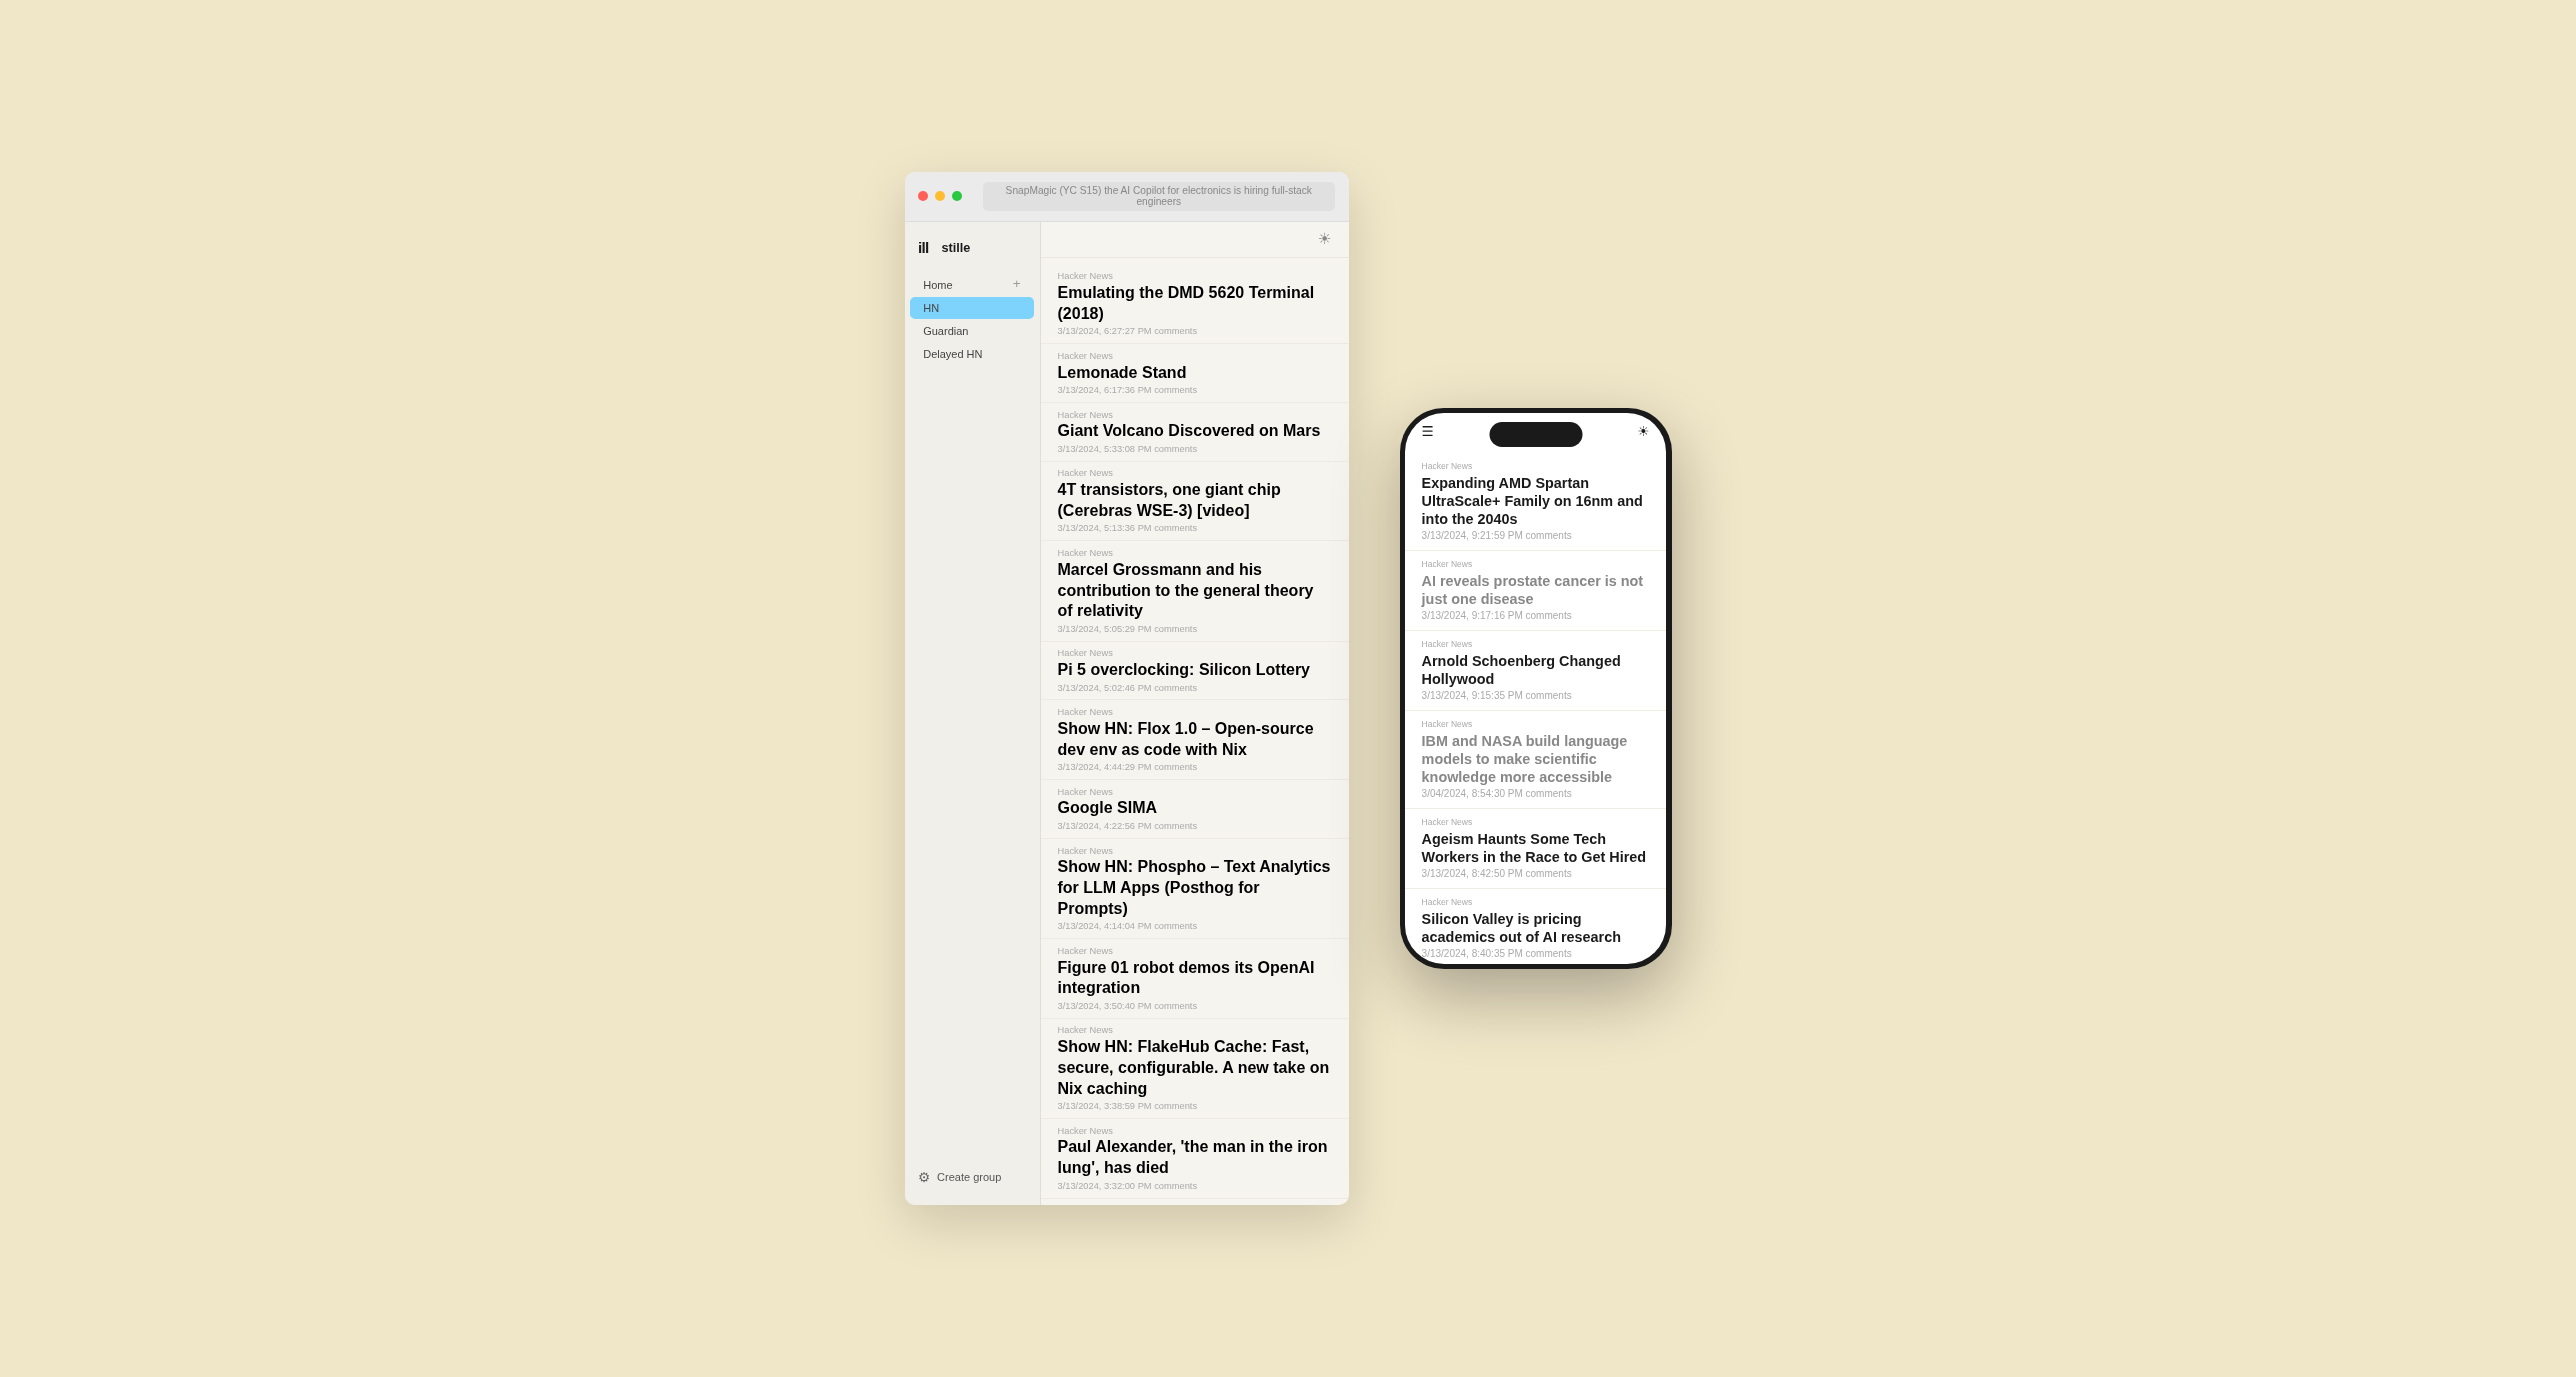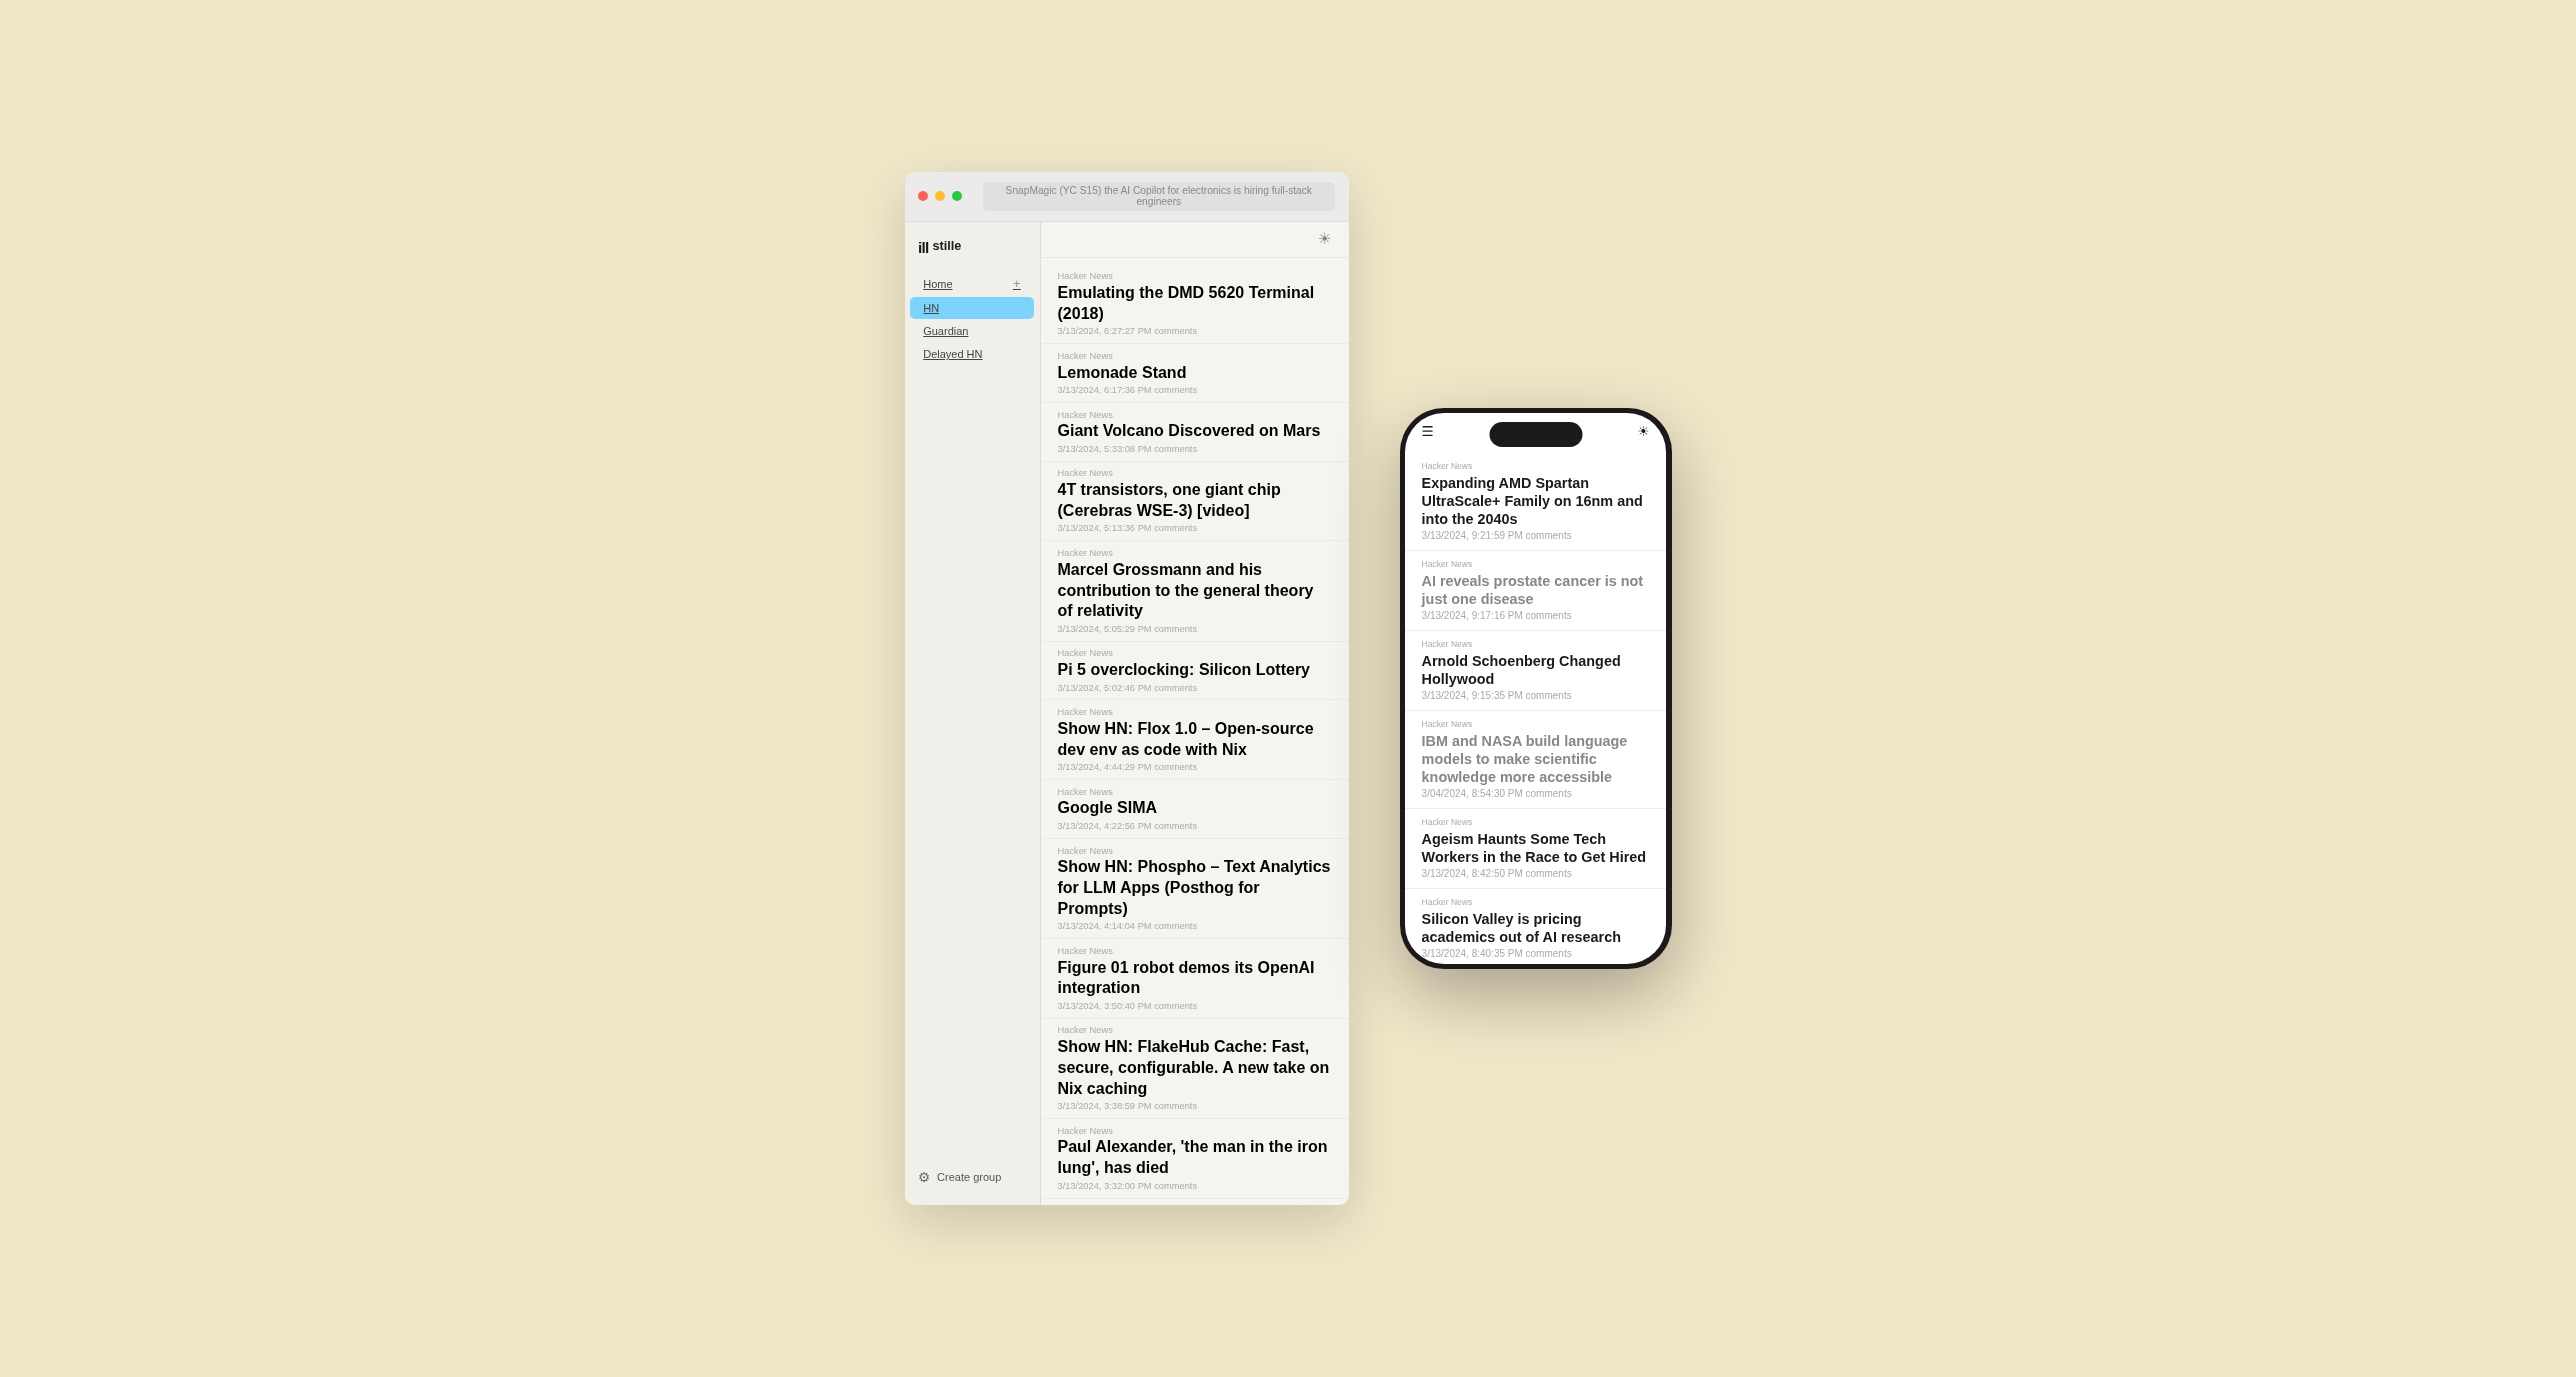--- a/index.html
+++ b/index.html
@@ -65,48 +65,48 @@
       width: 136px;
       background: #f0efe9;
       border-right: 0.8px solid #e0ddd6;
       display: flex;
       flex-direction: column;
       padding: 10.2px 0;
     }
 
     .sidebar-logo {
       display: flex;
-      gap: 4px;
+      align-items: center;
+      gap: 13px;
       padding: 6.8px 13.6px 13.6px;
       font-size: 12.7px;
       font-weight: 600;
       color: #1a1a1a;
     }
 
     .logo-icon {
       font-size: 15.3px;
       font-weight: 700;
       letter-spacing: -0.8px;
     }
 
     .sidebar-nav {
       flex: 1;
     }
 
     .nav-item {
       display: flex;
-      align-items: center;
+      align-items: flex-end;
       justify-content: space-between;
       padding: 5.1px 13.6px;
       font-size: 11px;
       color: #444;
       cursor: pointer;
       border-radius: 5.1px;
       margin: 0.8px 5.1px;
-      text-decoration: underline;
     }
 
     .nav-item.active {
       background: #7dd3fc;
       font-weight: 500;
     }
 
     .nav-item .plus-icon {
       color: #999;
       font-size: 13.6px;

